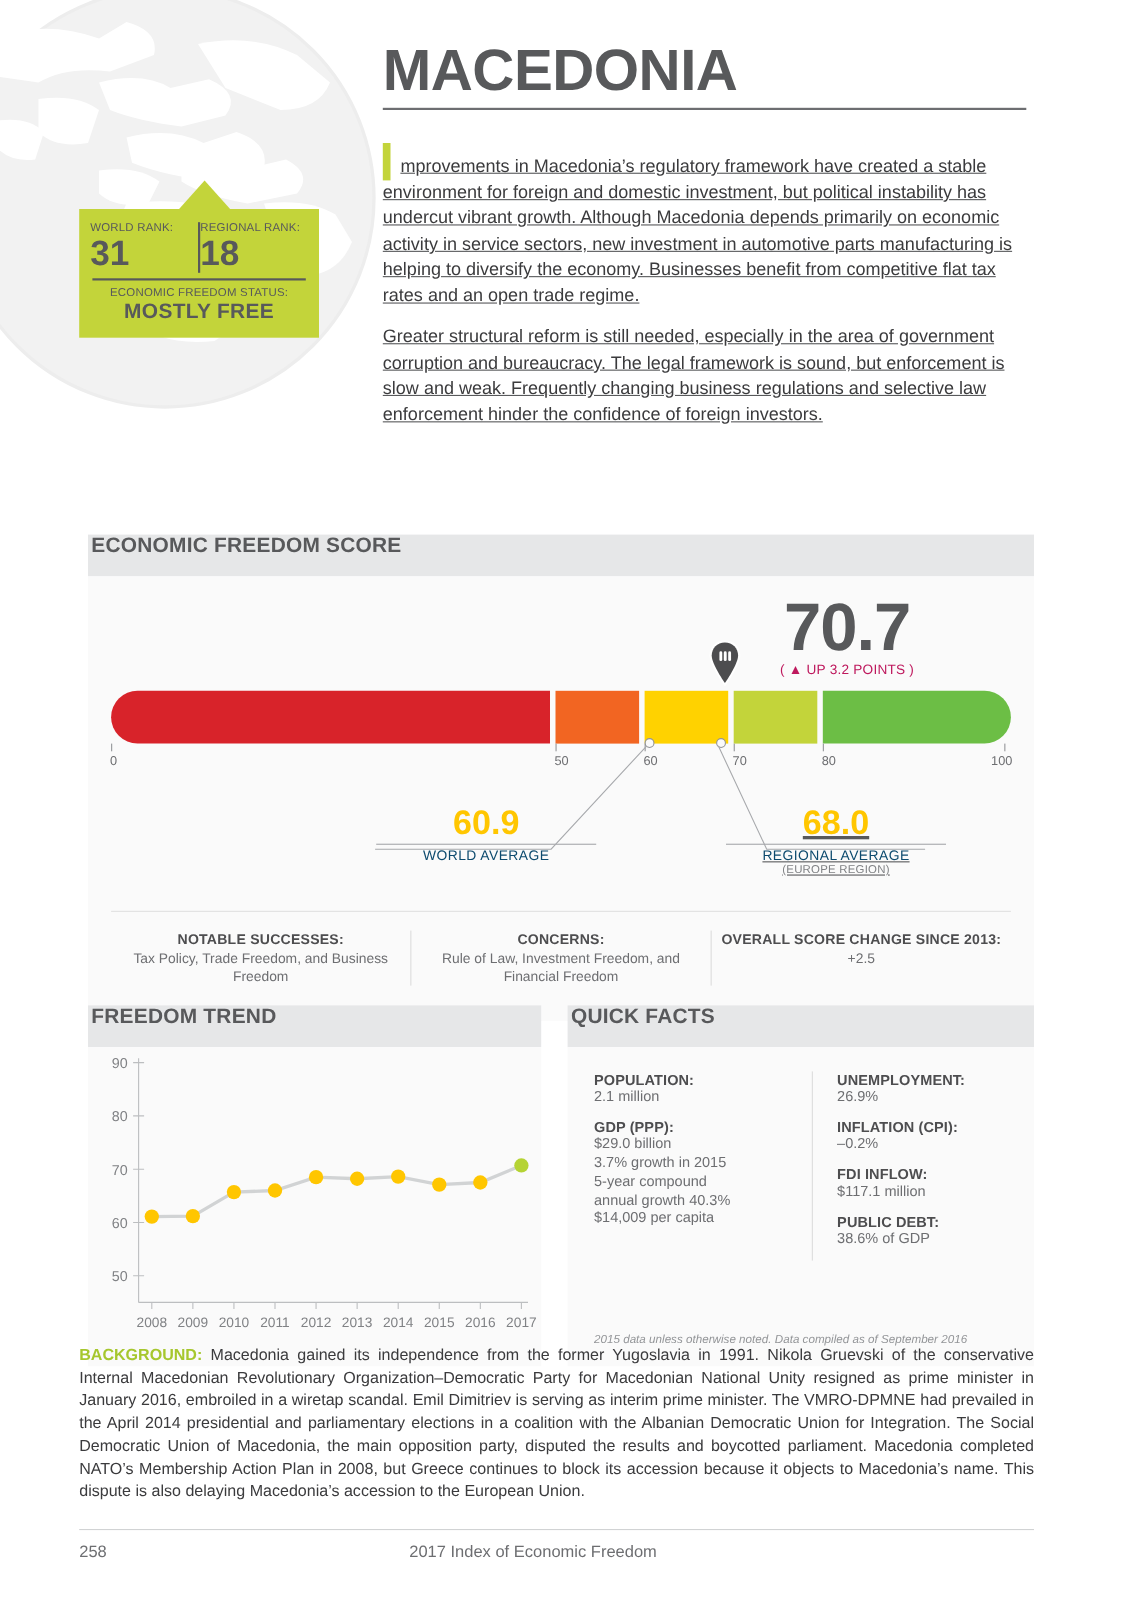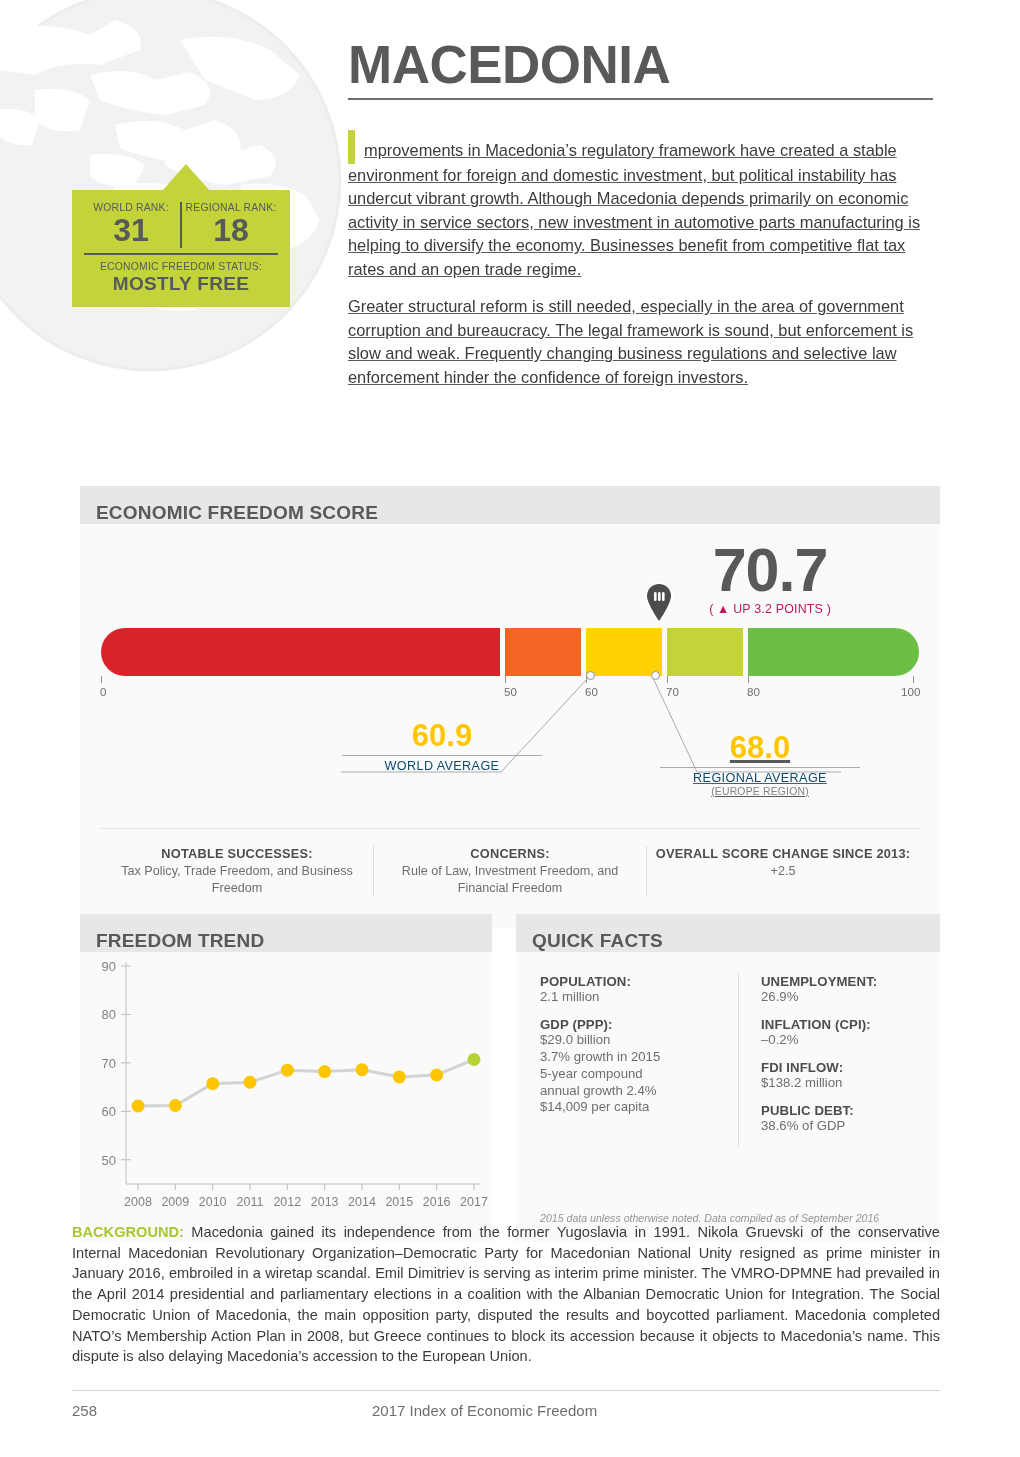--- a/index.html
+++ b/index.html
@@ -34,32 +34,32 @@
   
   .rank-card { position: absolute; left: 72px; top: 190px; width: 218px; }
   .rank-pointer {
     position: absolute; left: 90px; top: -26px;
     width: 0; height: 0;
     border-left: 24px solid transparent; border-right: 24px solid transparent;
     border-bottom: 27px solid #c3d43a;
   }
   .rank-box { background: #c3d43a; padding: 12px 10px 12px; position: relative; }
   .rank-row { display: flex; }
-  .rank-col { flex: 1; text-align: center; }
+  .rank-col { flex: 1; }
   .rank-col.left { border-right: 2px solid #58595b; }
   .rank-label { font-size: 10.4px; letter-spacing: .2px; color: #58595b; }
   .rank-num { font-size: 32px; font-weight: bold; color: #58595b; line-height: 1.05; margin-top: 1px; }
   .rank-divider { border-top: 2px solid #58595b; margin: 5px 2px 6px; }
   .status-label { font-size: 10.4px; text-align: center; color: #58595b; letter-spacing: .2px; }
   .status-value { font-size: 19px; font-weight: bold; text-align: center; color: #58595b; letter-spacing: .3px; margin-top: 1px; }
 
   
   .section-band {
-    background: #e6e7e8; height: 38px; display: flex; align-items: flex-end;
-    padding-left: 16px;
+    background: #e6e7e8; height: 38px; display: flex; align-items: flex-start;
+    padding-left: 3px;
   }
   .section-band h2 { font-size: 19px; font-weight: bold; color: #58595b; letter-spacing: .2px; }
 
   
   .score-panel { position: absolute; left: 80px; top: 486px; width: 860px; }
   .score-body { background: #fafafa; height: 404px; position: relative; }
 
   .score-big {
     position: absolute; right: 109px; top: 18px; text-align: center;
   }
@@ -248,21 +248,21 @@
           </div>
       </div>
 
       <div class="leader">
         <svg viewBox="0 0 818 115" xmlns="http://www.w3.org/2000/svg" preserveAspectRatio="none">
           <path d="M487 14 L400 108 L240 108" fill="none" stroke="#a7a9ac" stroke-width="1"></path>
           <path d="M552 14 L596 108 L740 108" fill="none" stroke="#a7a9ac" stroke-width="1"></path>
         </svg>
       </div>
 
-      <div class="avg-block" style="left:262px; top:196px; width:200px;text-align:center;">
+      <div class="avg-block" style="left:262px; top:208px; width:200px;text-align:center;">
         <div class="avg-value">60.9</div>
         <div class="avg-rule"></div>
         <div class="avg-name">WORLD AVERAGE</div>
       </div>
 
       <div class="avg-block" style="left:580px; top:208px; width:200px;text-decoration:underline;">
         <div class="avg-value">68.0</div>
         <div class="avg-rule"></div>
         <div class="avg-name">REGIONAL AVERAGE</div>
         <div class="avg-sub">(EUROPE REGION)</div>
@@ -351,36 +351,36 @@
         <div class="facts-col left">
           <div class="fact">
             <div class="fact-label">POPULATION:</div>
             <div class="fact-value">2.1 million</div>
           </div>
           <div class="fact">
             <div class="fact-label">GDP (PPP):</div>
             <div class="fact-value" style="white-space:pre-line;">$29.0 billion
 3.7% growth in 2015
 5-year compound
-annual growth 2.4%
+annual growth 40.3%
 $14,009 per capita</div>
           </div>
         </div>
         <div class="facts-col right">
           <div class="fact">
             <div class="fact-label">UNEMPLOYMENT:</div>
             <div class="fact-value">26.9%</div>
           </div>
           <div class="fact">
             <div class="fact-label">INFLATION (CPI):</div>
             <div class="fact-value">–0.2%</div>
           </div>
           <div class="fact">
             <div class="fact-label">FDI INFLOW:</div>
-            <div class="fact-value">$138.2 million</div>
+            <div class="fact-value">$117.1 million</div>
           </div>
           <div class="fact">
             <div class="fact-label">PUBLIC DEBT:</div>
             <div class="fact-value">38.6% of GDP</div>
           </div>
         </div>
       </div>
       <div class="facts-footnote">2015 data unless otherwise noted. Data compiled as of September 2016</div>
     </div>
   </div>

